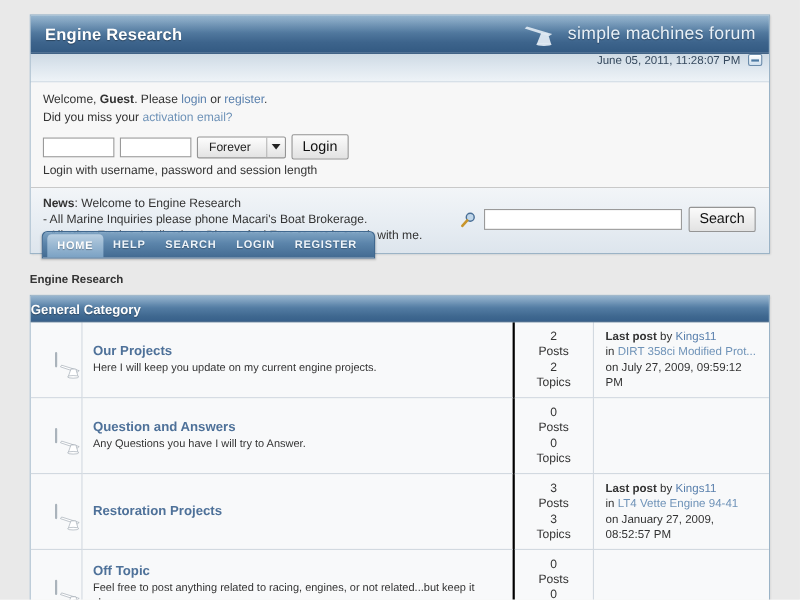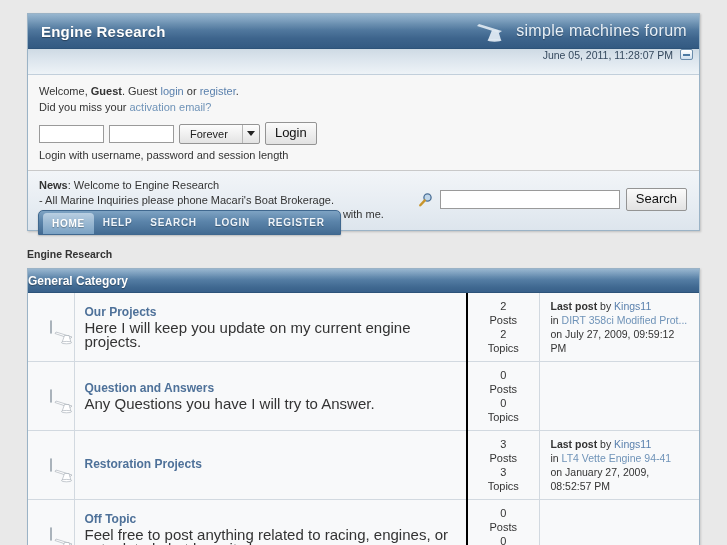--- a/index.html
+++ b/index.html
@@ -241,21 +241,21 @@
     width: 29px; height: 29px;
     margin: 0 auto;
     border: 1px solid #aab3bb;
     border-radius: 4px;
     background: linear-gradient(to bottom,#e9edf1 0%,#ced5dc 50%,#b9c2cb 100%);
     position: relative;
     box-shadow: inset 0 1px 0 rgba(255,255,255,.8);
   }
   td.c-info { padding: 7px 10px 8px 10px; }
   .board-name { font-size: 12px; font-weight: bold; color: #4e7199; display:block; margin-bottom: 2px; }
-  .board-desc { font-size: 15px; color: #333; line-height: 14px; }
+  .board-desc { font-size: 10px; color: #333; line-height: 14px; }
   td.c-stats {
     width: 72px;
     background: #eef1f5;
     border-left: 2px solid #000000;
     border-right: 1px solid #d2d9e0;
     text-align: center;
     font-size: 11px;
     color: #333;
     line-height: 14px;
     padding: 6px 19px;
@@ -295,21 +295,21 @@
       </div>
     </div>
 
     <div class="date-bar">
       <span class="date-text">June 05, 2011, 11:28:07 PM</span>
       <span class="collapse-btn"></span>
     </div>
 
     <div class="login-panel">
       <div class="login-line">
-        <span>Welcome, </span><b>Guest</b><span>. Guest </span><a href="#">login</a><span> or </span><a href="#">register</a><span>.</span>
+        <span>Welcome, </span><b>Guest</b><span>. Please </span><a href="#">login</a><span> or </span><a href="#">register</a><span>.</span>
       </div>
       <div class="login-line">
         <span>Did you miss your </span><a href="#" class="plain">activation email?</a>
       </div>
 
       <div class="login-row">
         <input class="txt-input" type="text" placeholder="" style="">
         <input class="txt-input" type="password" placeholder="" style="">
         <div class="sel-wrap">
           <span class="sel-label">Forever</span>

